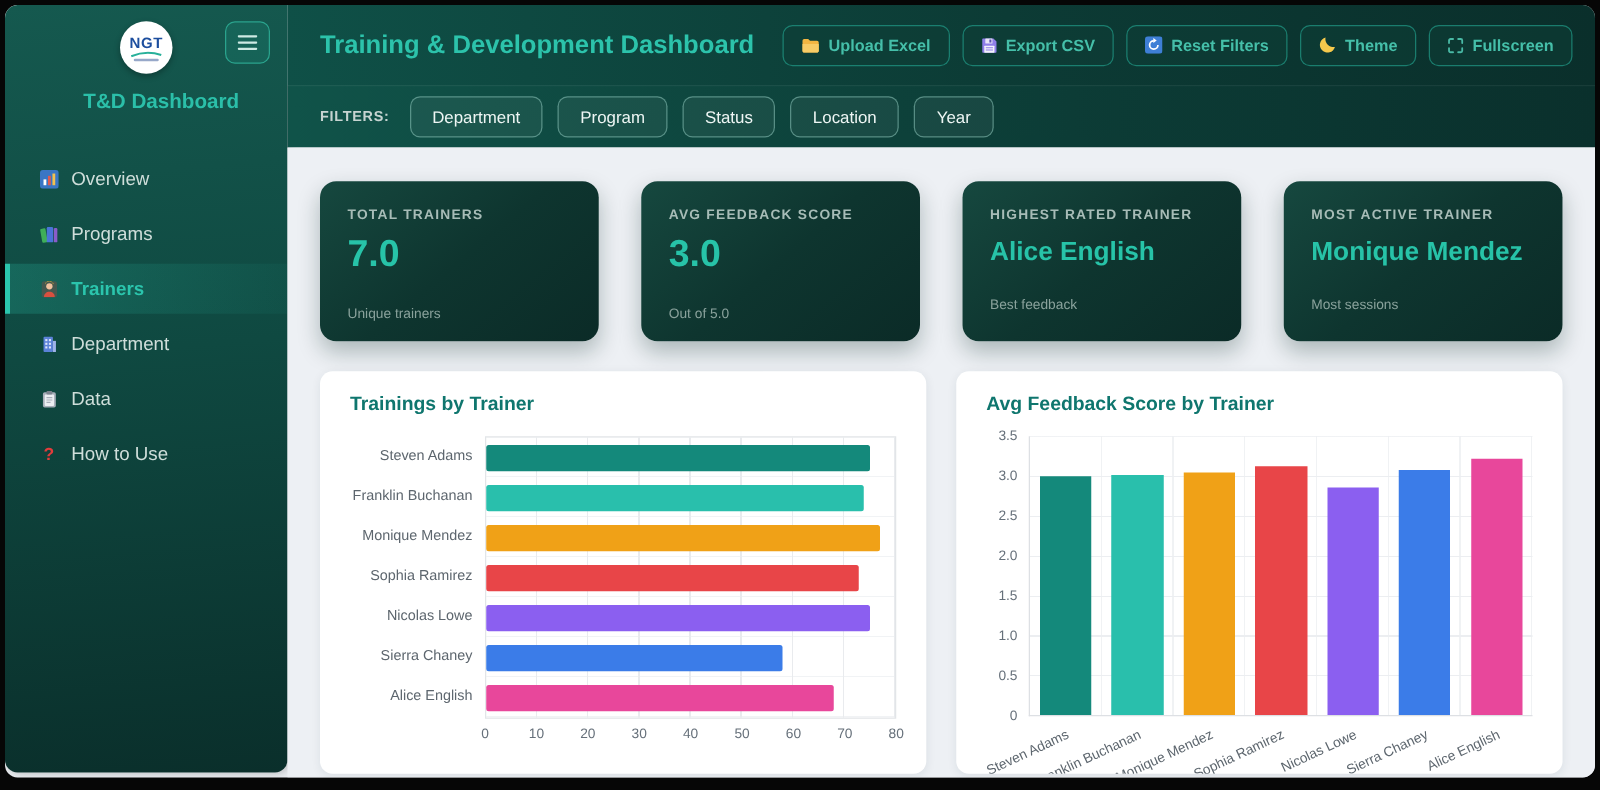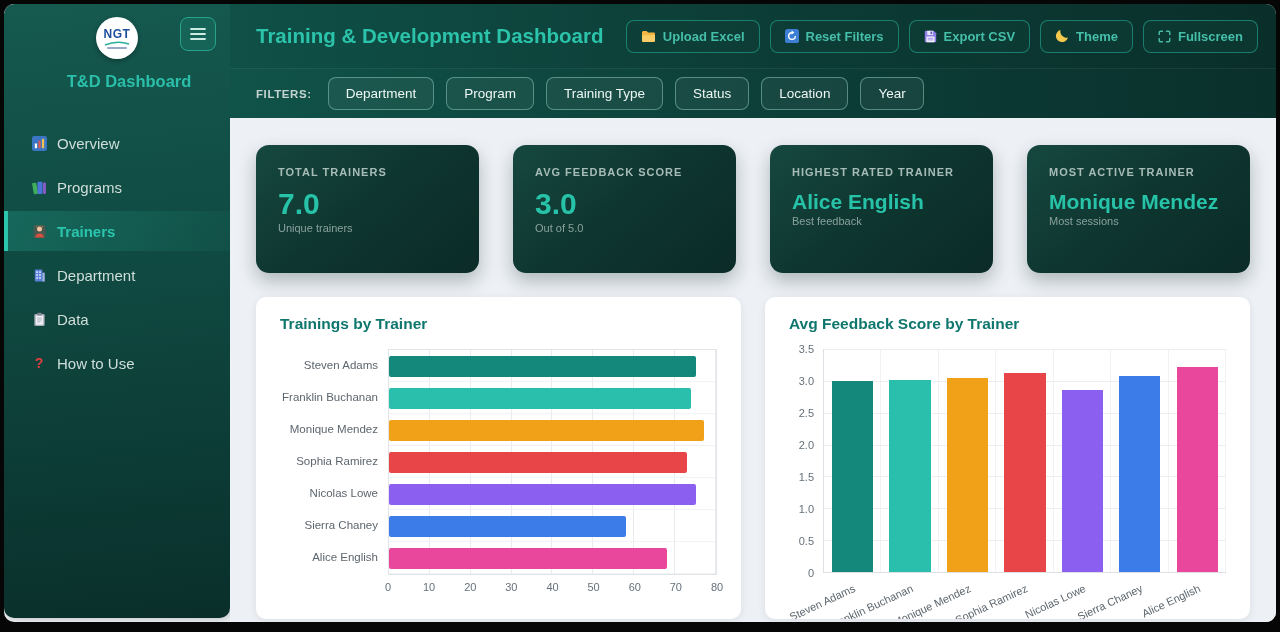--- a/index.html
+++ b/index.html
@@ -51,21 +51,21 @@
     background:rgba(255,255,255,.05); color:#eef6f4; font-size:13.5px; cursor:pointer;
     font-family:inherit; white-space:nowrap; }
 
   
   .main { flex:1; background:#edf0f4; padding:27px 26px 0 26px; overflow:hidden; }
   .kpi-row { display:flex; gap:34px; margin-bottom:24px; }
   .kpi-card { flex:1; height:128px; border-radius:13px; padding:21px 22px;
     background:linear-gradient(140deg,#16483f 0%,#0e352f 50%,#0b2b27 100%);
     box-shadow:0 8px 18px rgba(8,40,35,.28); }
   .kpi-label { color:#a7bcb7; font-size:11px; font-weight:700; letter-spacing:1px; }
-  .kpi-value { color:#27c3a8; font-weight:800; margin:9px 0 1px; }
+  .kpi-value { color:#27c3a8; font-weight:800; margin:9px 0 24px; }
   .kpi-value.num { font-size:30px; }
   .kpi-value.name { font-size:21px; margin-top:12px; }
   .kpi-sub { color:#8aa29c; font-size:11px; }
 
   .charts-row { display:flex; gap:24px; height:322px; }
   .chart-card { flex:1; min-width:0; background:#fff; border-radius:10px; padding:18px 24px;
     box-shadow:0 2px 8px rgba(30,50,60,.08); overflow:hidden; }
   .chart-title { color:#0f766e; font-weight:700; font-size:15.5px; margin-bottom:16px; }
 
   
@@ -196,64 +196,63 @@
           <span class="bicon">
             <svg width="15" height="13" viewBox="0 0 16 14">
                 <path d="M1 3c0-1 .6-1.8 1.5-1.8h3.4l1.6 1.6h6c.9 0 1.5.7 1.5 1.6v7c0 .9-.6 1.6-1.5 1.6h-11C1.6 13 1 12.3 1 11.4z" fill="#f3b642"></path>
                 <path d="M1 5.6h14v5.8c0 .9-.6 1.6-1.5 1.6h-11C1.6 13 1 12.3 1 11.4z" fill="#f8cc66"></path>
               </svg>
           </span>
           <span>Upload Excel</span>
         </button>
         <button class="hbtn">
           <span class="bicon">
-            <svg width="14" height="14" viewBox="0 0 16 16">
-                <rect width="16" height="16" rx="3" fill="#3e7fd6"></rect>
-                <path d="M8 3.4a4.6 4.6 0 1 0 4.6 4.6h-1.6A3 3 0 1 1 8 5z" fill="#fff"></path>
-                <path d="M7.6 1.6l3.1 2.3-3.1 2.3z" fill="#fff"></path>
-              </svg>
-          </span>
-          <span>Reset Filters</span>
-        </button>
-        <button class="hbtn">
-          <span class="bicon">
             <svg width="13" height="13" viewBox="0 0 16 16">
                 <path d="M1 2c0-.6.4-1 1-1h10l3 3v10c0 .6-.4 1-1 1H2c-.6 0-1-.4-1-1z" fill="#8f7fe8"></path>
                 <rect x="4" y="1" width="7" height="5" rx=".5" fill="#e8e6f8"></rect>
                 <rect x="8" y="2" width="2" height="3" fill="#5a4fb0"></rect>
                 <rect x="3" y="8" width="10" height="7" rx=".5" fill="#f3f2fb"></rect>
                 <path d="M4.5 10.2h7M4.5 12.2h7" stroke="#8f7fe8" stroke-width="1"></path>
               </svg>
           </span>
           <span>Export CSV</span>
         </button>
         <button class="hbtn">
           <span class="bicon">
             <svg width="14" height="14" viewBox="0 0 16 16">
+                <rect width="16" height="16" rx="3" fill="#3e7fd6"></rect>
+                <path d="M8 3.4a4.6 4.6 0 1 0 4.6 4.6h-1.6A3 3 0 1 1 8 5z" fill="#fff"></path>
+                <path d="M7.6 1.6l3.1 2.3-3.1 2.3z" fill="#fff"></path>
+              </svg>
+          </span>
+          <span>Reset Filters</span>
+        </button>
+        <button class="hbtn">
+          <span class="bicon">
+            <svg width="14" height="14" viewBox="0 0 16 16">
                 <path d="M6.2 1.2a7 7 0 1 0 8.6 8.6A7.4 7.4 0 0 1 6.2 1.2z" fill="#f5c94c"></path>
               </svg>
           </span>
           <span>Theme</span>
         </button>
         <button class="hbtn">
           <span class="bicon">
             <svg width="13" height="13" viewBox="0 0 16 16" fill="none" stroke="#49b9a5" stroke-width="1.8" stroke-linecap="round">
                 <path d="M5.5 1.5H3A1.5 1.5 0 0 0 1.5 3v2.5M10.5 1.5H13A1.5 1.5 0 0 1 14.5 3v2.5M5.5 14.5H3A1.5 1.5 0 0 1 1.5 13v-2.5M10.5 14.5H13a1.5 1.5 0 0 0 1.5-1.5v-2.5"></path>
               </svg>
           </span>
           <span>Fullscreen</span>
         </button>
       </div>
     </div>
 
     <div class="filterbar">
       <span class="filters-label">FILTERS:</span>
       <button class="fbtn">Department</button>
       <button class="fbtn">Program</button>
-      <button class="fbtn">Training Type</button>
       <button class="fbtn">Status</button>
       <button class="fbtn">Location</button>
       <button class="fbtn">Year</button>
     </div>
 
     <div class="main">
 
       <div class="kpi-row">
         <div class="kpi-card">
           <div class="kpi-label">TOTAL TRAINERS</div>

